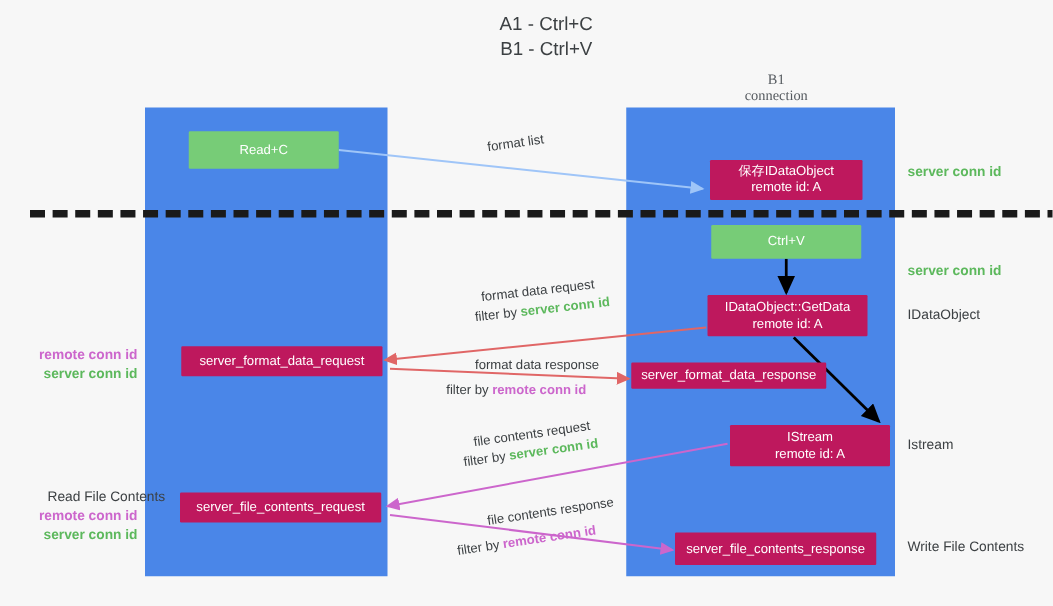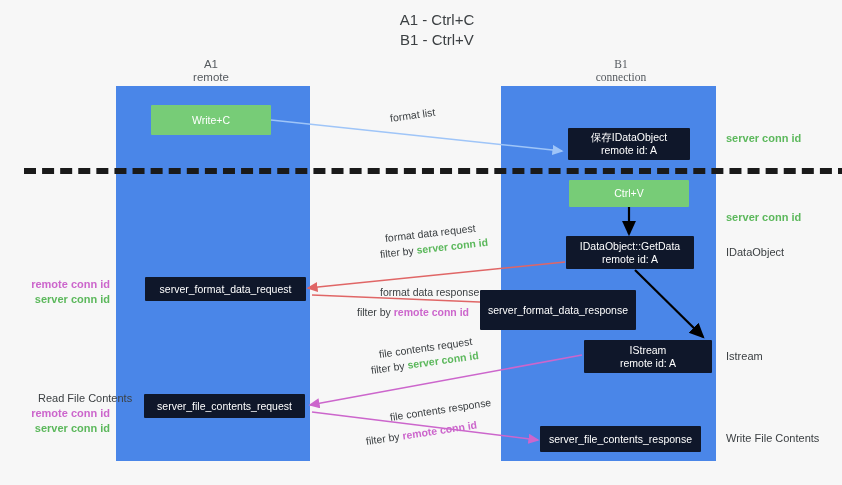--- a/index.html
+++ b/index.html
@@ -57,21 +57,21 @@
     flex-direction: column;
     align-items: center;
     justify-content: center;
     text-align: center;
     color: #ffffff;
     font-size: 10.5px;
     line-height: 13px;
     border-radius: 1px;
   }
   .node.green { background: #77cc77; }
-  .node.orange { background: #0f172a; }
+  .node.orange { background: #be185d; }
   .node .ln { display: block; white-space: nowrap; }
   .edge-label {
     position: absolute;
     font-size: 10.5px;
     line-height: 14px;
     color: #3c4043;
     white-space: nowrap;
   }
   .edge-label.rot-a { transform: rotate(-8deg); transform-origin: left center; }
   .edge-label.rot-b { transform: rotate(-6.5deg); transform-origin: left center; }
@@ -105,24 +105,20 @@
 </head>
 <body>
 
 <div id="stage">
 
   <div class="title-block">
     <div>A1 - Ctrl+C</div>
     <div>B1 - Ctrl+V</div>
   </div>
 
-  <div class="lane-head" style="left:140px; top:58px; width:110px;">
-    <div>A1</div>
-    <div>remote</div>
-  </div>
   <div class="lane-head" style="left:550px; top:58px; width:110px;font-family:Liberation Serif, serif;">
     <div>B1</div>
     <div>connection</div>
   </div>
 
   <div class="lane" style="left:100px; top:86px; width:194px; height:375px;"></div>
   <div class="lane" style="left:485px; top:86px; width:215px; height:375px;"></div>
 
   <svg id="wires" viewBox="0 0 842 485">
     <defs>
@@ -151,21 +147,21 @@
     <path d="M296,295 L487,303" stroke="#e06666" stroke-width="1.6" fill="none" marker-end="url(#ah-red)"></path>
 
     <path d="M566,355 L294,405" stroke="#cc66cc" stroke-width="1.6" fill="none" marker-end="url(#ah-magenta)"></path>
 
     <path d="M296,412 L522,440" stroke="#cc66cc" stroke-width="1.6" fill="none" marker-end="url(#ah-magenta)"></path>
   </svg>
 
   <div class="dashline"></div>
 
   <div class="node green" style="left:135px; top:105px; width:120px; height:30px;">
-    <span class="ln">Write+C</span>
+    <span class="ln">Read+C</span>
   </div>
 
   <div class="node orange" style="left:552px; top:128px; width:122px; height:32px;">
     <span class="ln">保存IDataObject</span>
     <span class="ln">remote id: A</span>
   </div>
 
   <div class="node green" style="left:553px; top:180px; width:120px; height:27px;">
     <span class="ln">Ctrl+V</span>
   </div>
@@ -177,21 +173,21 @@
 
   <div class="node orange" style="left:568px; top:340px; width:128px; height:33px;">
     <span class="ln">IStream</span>
     <span class="ln">remote id: A</span>
   </div>
 
   <div class="node orange" style="left:129px; top:277px; width:161px; height:24px;">
     <span class="ln">server_format_data_request</span>
   </div>
 
-  <div class="node orange" style="left:464px; top:290px; width:156px; height:40px;">
+  <div class="node orange" style="left:489px; top:290px; width:156px; height:21px;">
     <span class="ln">server_format_data_response</span>
   </div>
 
   <div class="node orange" style="left:128px; top:394px; width:161px; height:24px;">
     <span class="ln">server_file_contents_request</span>
   </div>
 
   <div class="node orange" style="left:524px; top:426px; width:161px; height:26px;">
     <span class="ln">server_file_contents_response</span>
   </div>

